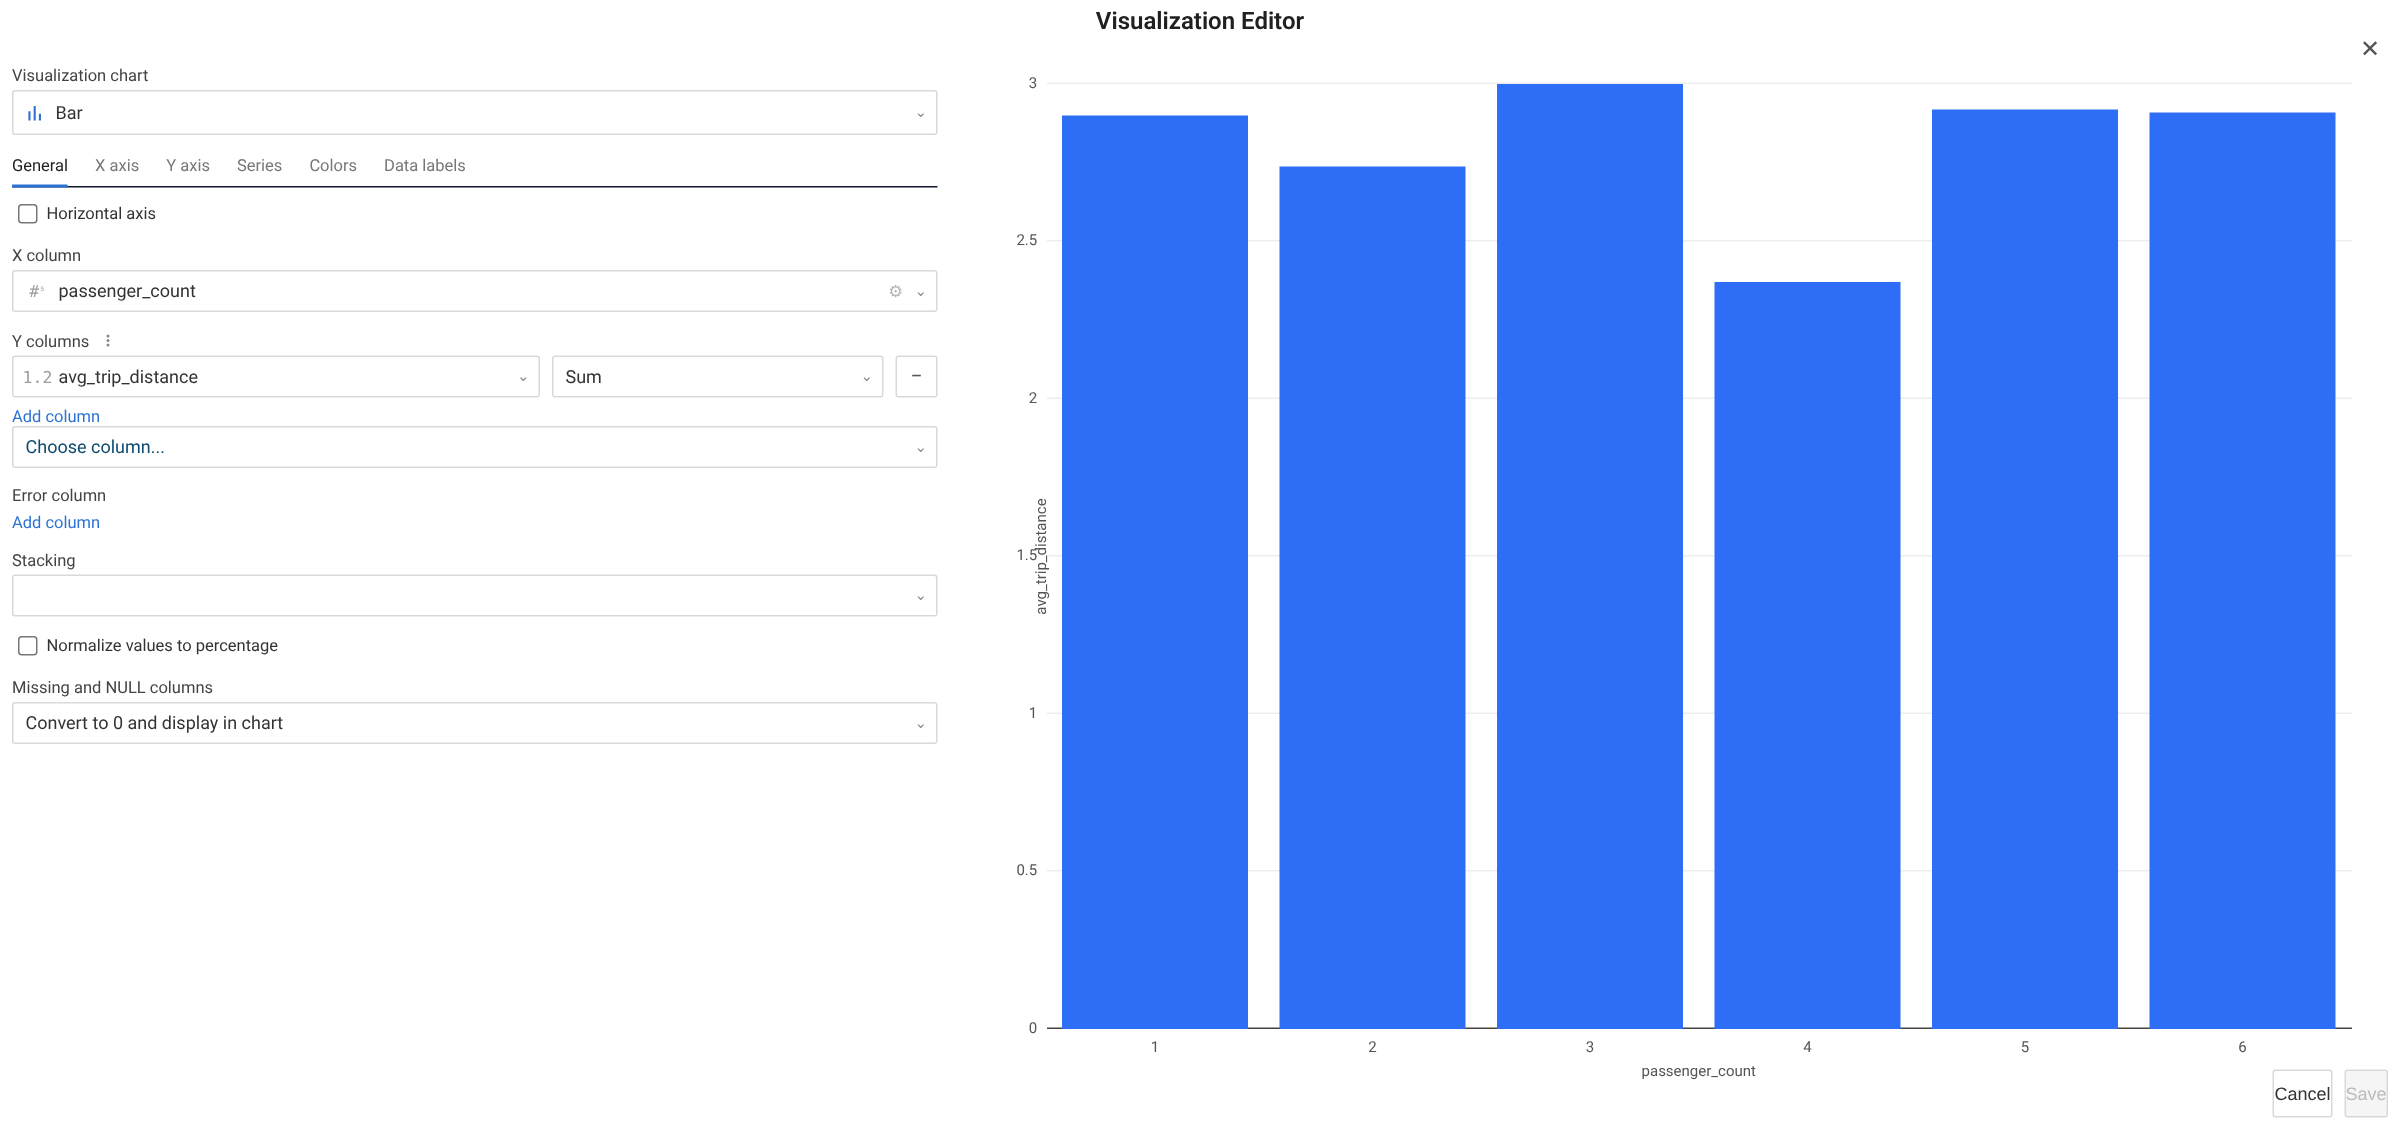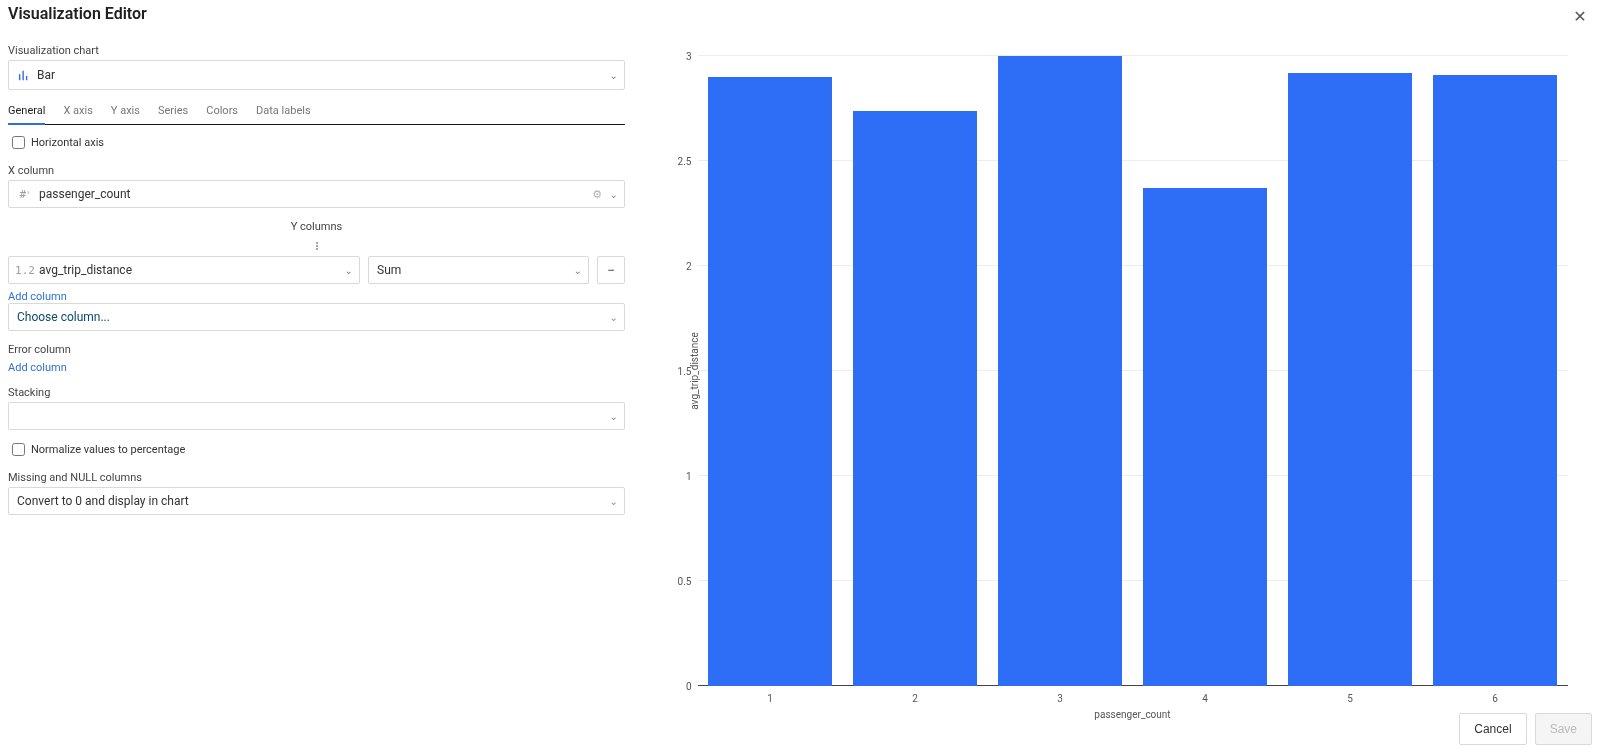--- a/index.html
+++ b/index.html
@@ -1,18 +1,18 @@
 <!DOCTYPE html>
 <html><head>
 <meta charset="utf-8">
 <style>
   * { box-sizing: border-box; }
   html, body { margin:0; padding:0; font-family: -apple-system, BlinkMacSystemFont, "Segoe UI", Roboto, Arial, sans-serif; color:#1f1f1f; font-size:12px; background:#fff; }
   .app { display:flex; flex-direction:column; height:753px; width:1600px; position:relative; }
-  .header { display:flex; align-items:flex-start; height:40px; padding:4px 8px; }
+  .header { display:flex; align-items:center; height:40px; padding:4px 8px;flex-direction:column; }
   .header h1 { font-size:16px; font-weight:600; margin:0; color:#202020; }
   .close-btn { margin-left:auto; width:24px; height:24px; display:flex; align-items:center; justify-content:center; cursor:pointer; color:#555; font-size:16px; }
 
   .main { flex:1; display:flex; overflow:hidden; }
   .left { width:633px; padding:0 8px 8px 8px; display:flex; flex-direction:column; }
   .right { flex:1; display:flex; align-items:flex-start; justify-content:center; padding:8px 8px 0 0; }
 
   .field-label { font-size:11px; color:#444; margin-top:4px; margin-bottom:3px; }
   .select { position:relative; border:1px solid #d9d9d9; border-radius:2px; height:30px; display:flex; align-items:center; padding:0 8px; background:#fff; font-size:12px; color:#333; cursor:pointer; }
   .select.small { height:28px; }
@@ -25,37 +25,37 @@
   .checkbox-row { display:flex; align-items:center; margin-top:8px; font-size:11px; color:#333; }
   .checkbox-row input { margin-right:6px; width:13px; height:13px; }
 
   .ycols-row { display:flex; gap:8px; align-items:center; }
   .ycols-row .select:first-child { flex:1; min-width:0; width: calc(100% - 220px); }
   .ycols-row .select.agg { width:221px; }
   .remove-btn { width:28px; height:28px; border:1px solid #d9d9d9; border-radius:2px; display:flex; align-items:center; justify-content:center; cursor:pointer; font-size:14px; color:#555; background:#fff; }
 
   .link { color:#2d72d2; font-size:11px; cursor:pointer; margin-top:6px; }
 
-  .ycol-label-row { display:flex; align-items:center; gap:6px;flex-direction:column; }
+  .ycol-label-row { display:flex; align-items:center; gap:6px; }
   .vdots { width:12px; height:14px; display:flex; flex-direction:column; justify-content:center; align-items:center; gap:1px; cursor:pointer; }
   .vdots span { width:2px; height:2px; background:#888; border-radius:50%; }
 
   
   .chart-wrap { width:930px; height:680px; position:relative; }
   .plot-area { position:absolute; left:50px; right:10px; top:8px; bottom:42px; }
   .xtick { position:absolute; bottom:-18px; transform:translateX(-50%); font-size:10px; color:#555; }
   .ytick { position:absolute; left:-26px; transform:translateY(50%); font-size:10px; color:#555; text-align:right; width:20px; }
   .hgrid { position:absolute; left:0; right:0; height:1px; background:#ededed; }
   .hgrid.base0 { background:#444; }
   .bar { position:absolute; background:#2e6df6; bottom:0; }
   .yaxis-label { position:absolute; left:-42px; top:50%; transform:translateY(-50%) rotate(-90deg); font-size:10px; color:#555; transform-origin:center; white-space:nowrap; }
   .xaxis-label { position:absolute; bottom:-34px; left:50%; transform:translateX(-50%); font-size:10px; color:#555; }
 
   .footer { position:absolute; right:8px; bottom:8px; display:flex; gap:8px; }
-  .btn { height:32px; padding:0 14px; border:1px solid #d9d9d9; border-radius:2px; background:#fff; cursor:pointer; font-size:12px; display:flex; align-items:center; color:#333; }
+  .btn { height:32px; padding:0 0; border:1px solid #d9d9d9; border-radius:2px; background:#fff; cursor:pointer; font-size:12px; display:flex; align-items:center; color:#333; }
   .btn.primary { background:#f5f5f5; color:#bbb; cursor:default; }
 
   .placeholder { color:#0c4a6e; }
   .viz-icon { color:#2d72d2; margin-right:6px; display:inline-flex; }
   .viz-icon svg { width:14px; height:14px; }
   .num-icon { color:#9d9d9d; margin-right:6px; font-family:monospace; font-size:11px; display:inline-flex; width:16px; justify-content:center; }
 </style>
 </head>
 <body>
 

